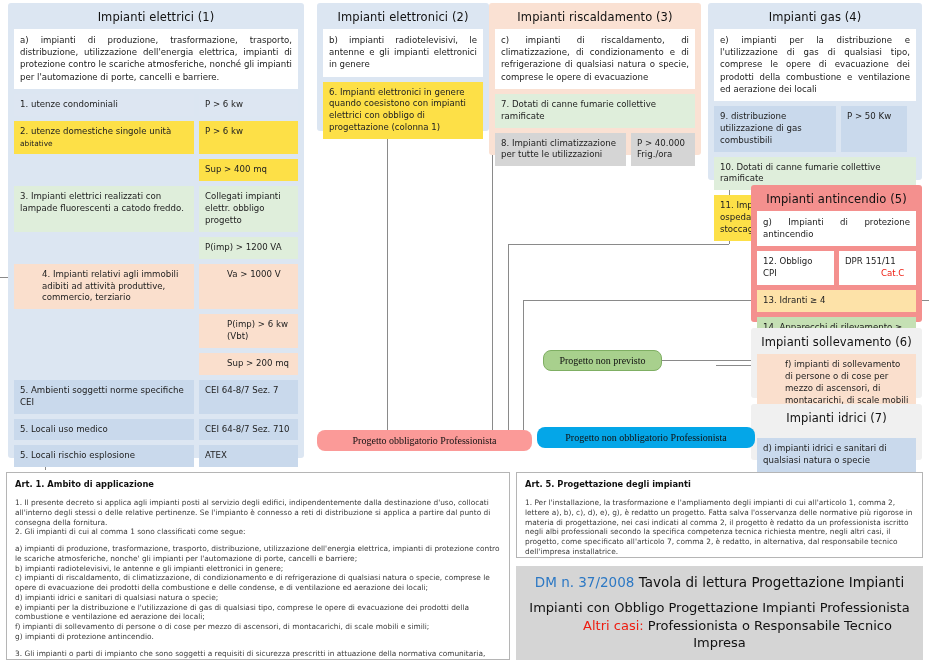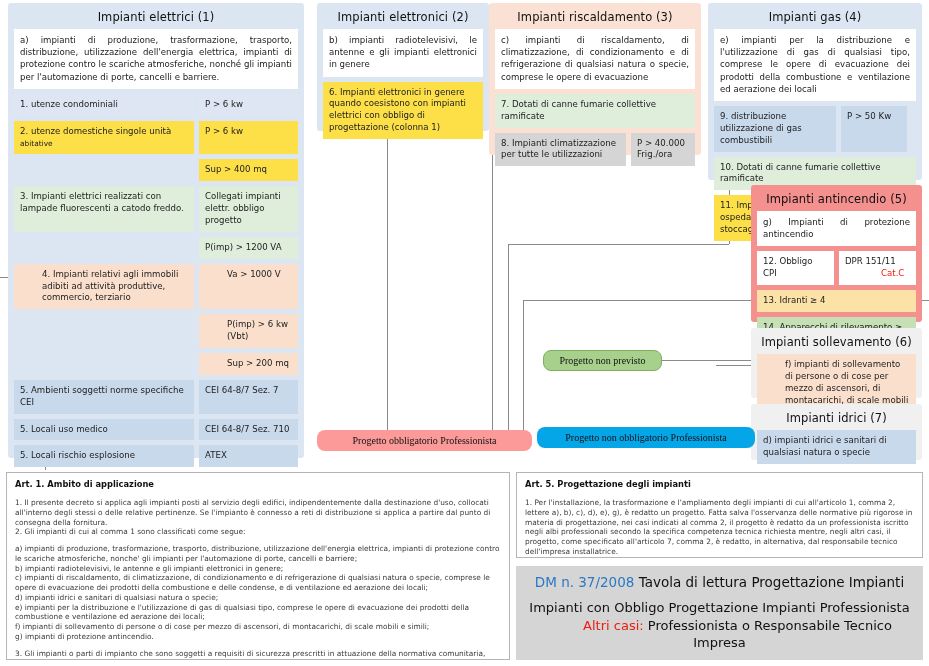--- a/index.html
+++ b/index.html
@@ -269,21 +269,21 @@
     </div>
   </div>
 
   <div class="panel p-grey" style="left:751px; top:328px; width:171px; height:70px;">
     <div class="panel-title">Impianti sollevamento  (6)</div>
     <div class="cell c-peach" style="width:100%;">f) impianti  di sollevamento  di persone  o di cose per  mezzo di ascensori, di montacarichi,  di scale mobili e simili</div>
   </div>
 
   <div class="panel p-grey" style="left:751px; top:404px; width:171px; height:56px;">
     <div class="panel-title">Impianti idrici (7)</div>
-    <div class="cell c-blue2" style="width:100%;">d)  impianti  idrici e sanitari di qualsiasi natura  o specie</div>
+    <div class="cell c-blue2" style="width:100%;margin-top:8px;">d)  impianti  idrici e sanitari di qualsiasi natura  o specie</div>
   </div>
 
   <div class="flowbox fb-green" style="left:543px; top:350px; width:119px; height:21px;">
     <span>Progetto non previsto</span>
   </div>
 
   <div class="flowbox fb-pink" style="left:317px; top:430px; width:215px; height:21px;">
     <span>Progetto obbligatorio Professionista</span>
   </div>
 

